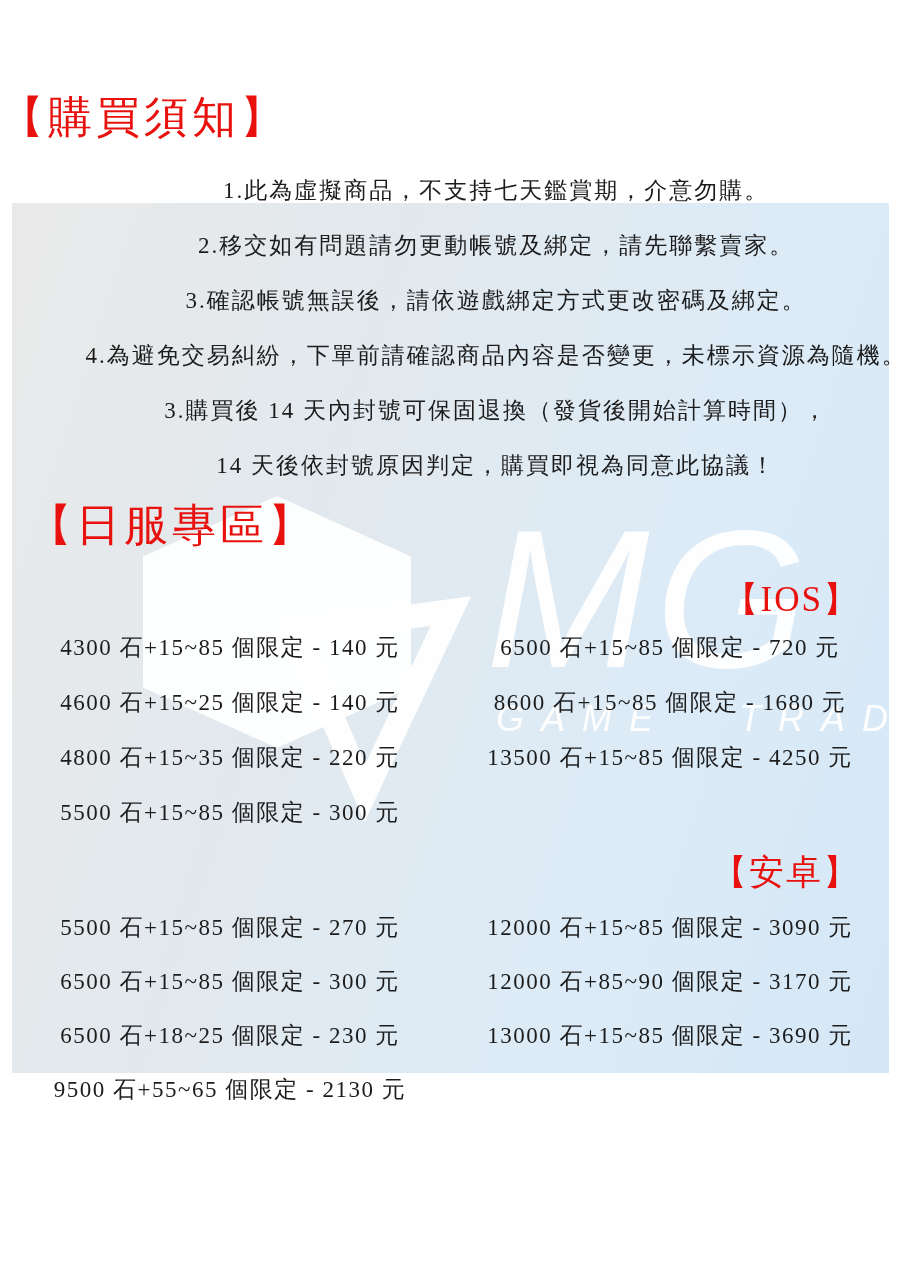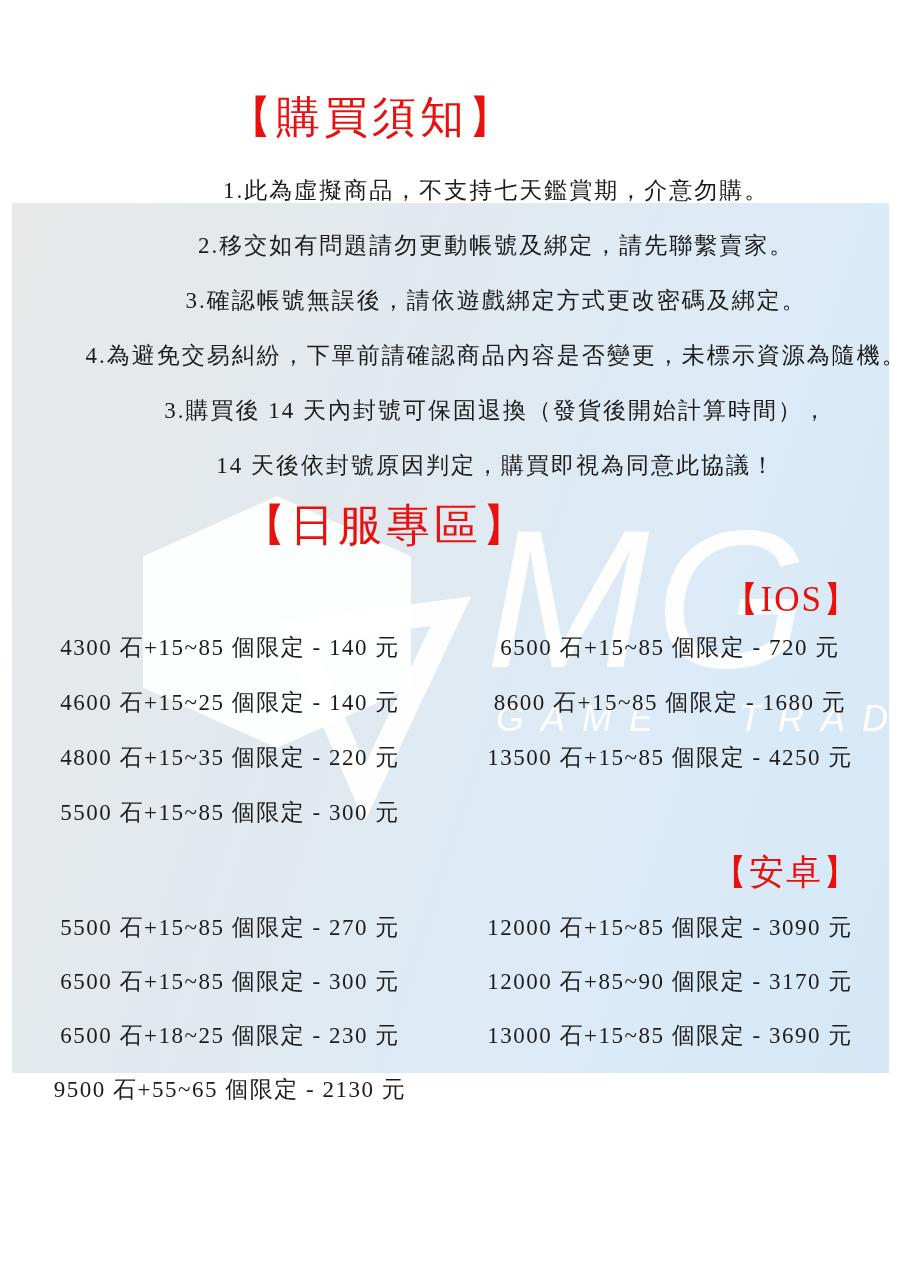--- a/index.html
+++ b/index.html
@@ -38,21 +38,21 @@
   .wm-gt {
     position:absolute; left:478px; top:701px;
     font-family:"Liberation Sans","DejaVu Sans",sans-serif;
     font-style:italic; font-size:36px; line-height:1;
     letter-spacing:17px; word-spacing:42px;
     color:rgba(255,255,255,0.95); white-space:nowrap;
   }
   
   .content { position:absolute; left:0; top:0; width:900px; height:1273px; z-index:3; }
   .doc-title {
-    position:absolute; left:0; width:744px; text-align:center;
+    position:absolute; left:0; width:744px; text-align:left;
     color:#e8110d; font-weight:normal;
     font-size:44px; line-height:1.2; letter-spacing:4px;
     white-space:nowrap;
   }
   .t-notice { top:92px; }
   .t-jp { top:500px;padding-left:28px; }
   .notice-list { position:absolute; left:0; top:163px; width:900px; }
   .notice-item {
     height:55px; width:900px;
     display:flex; align-items:center; justify-content:center;

